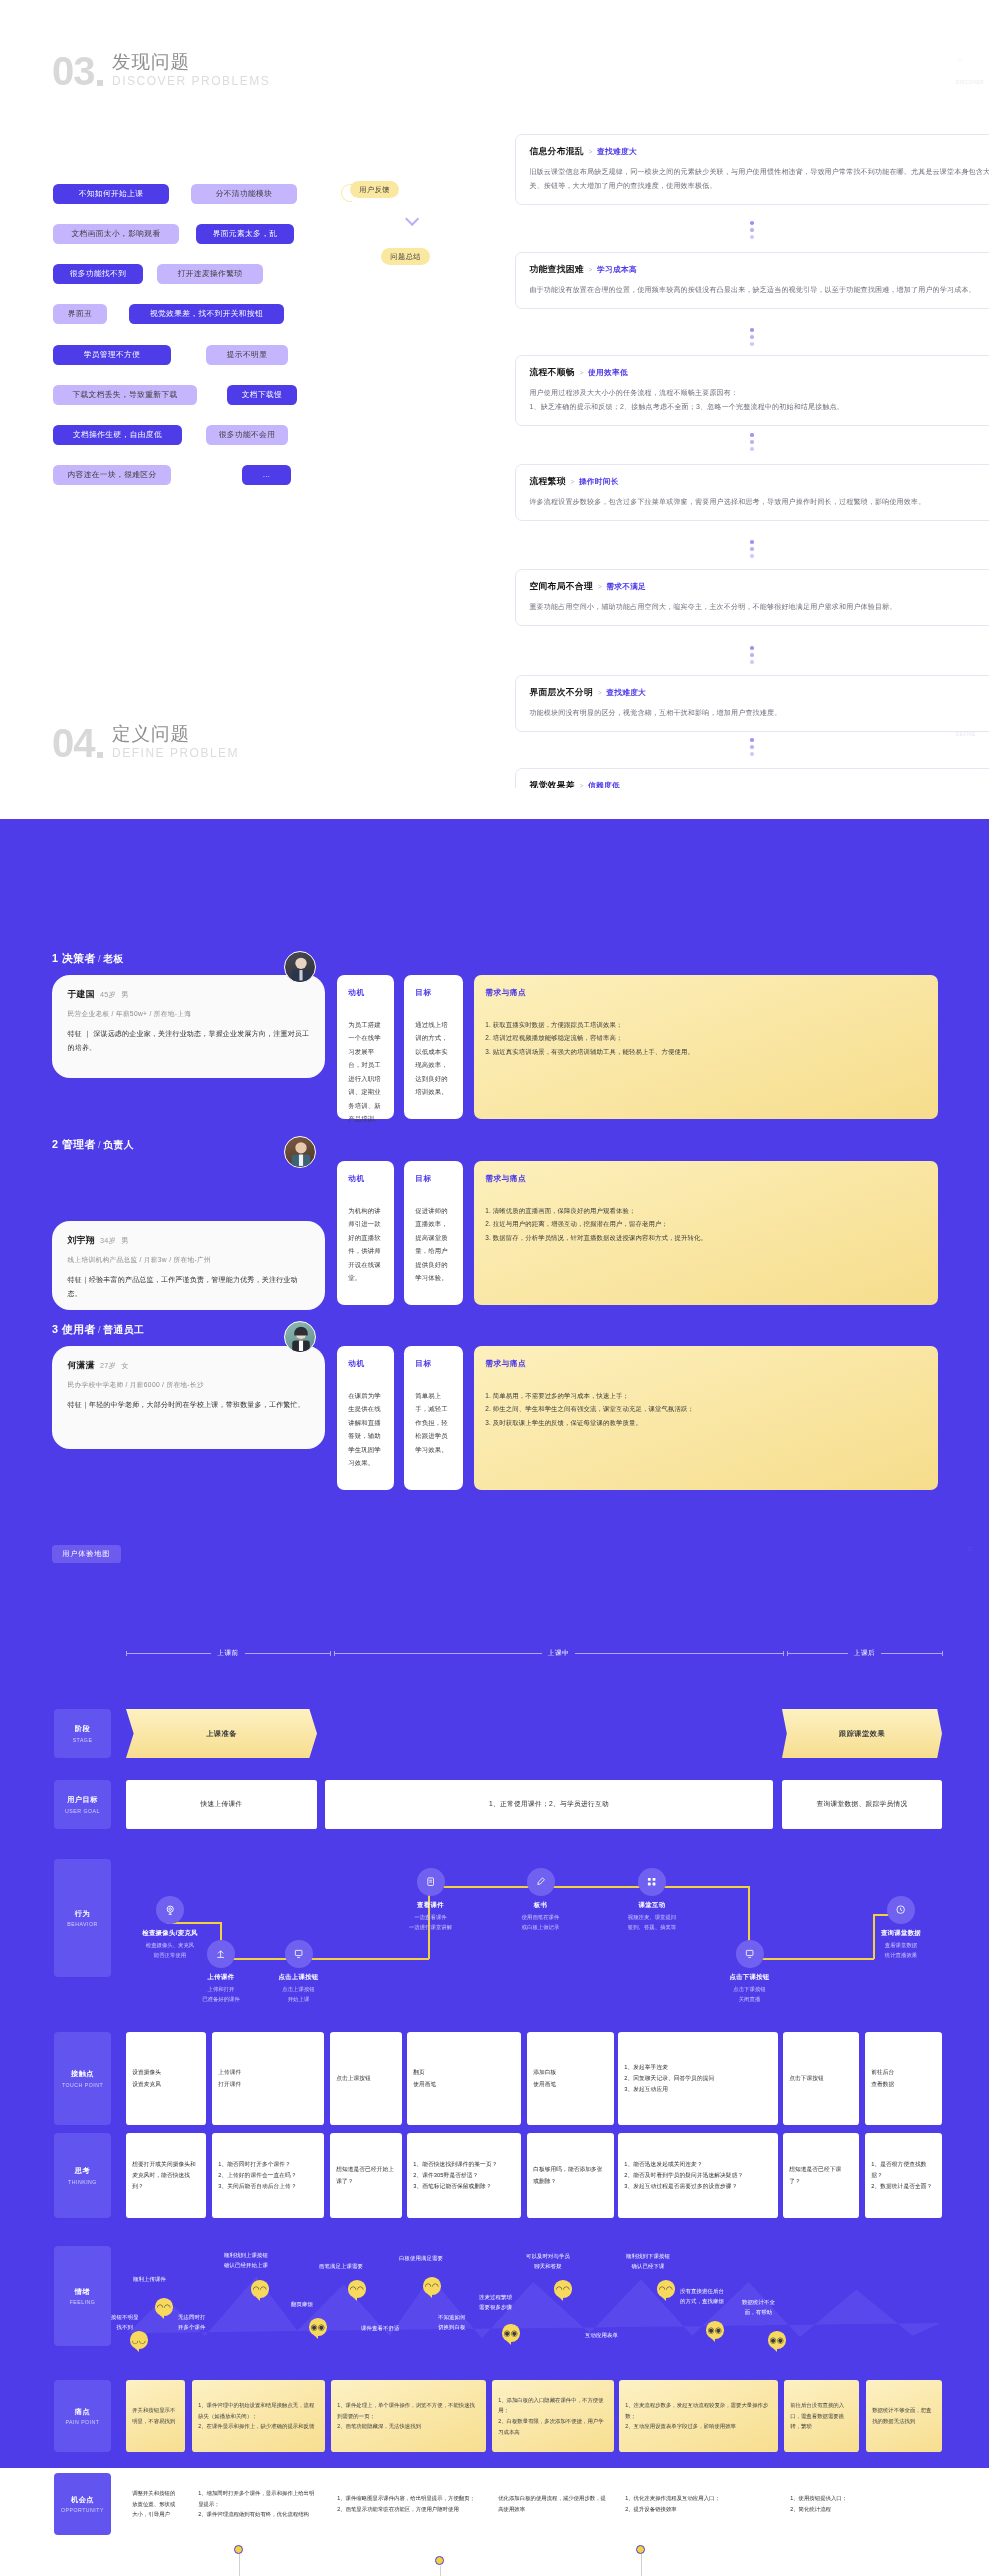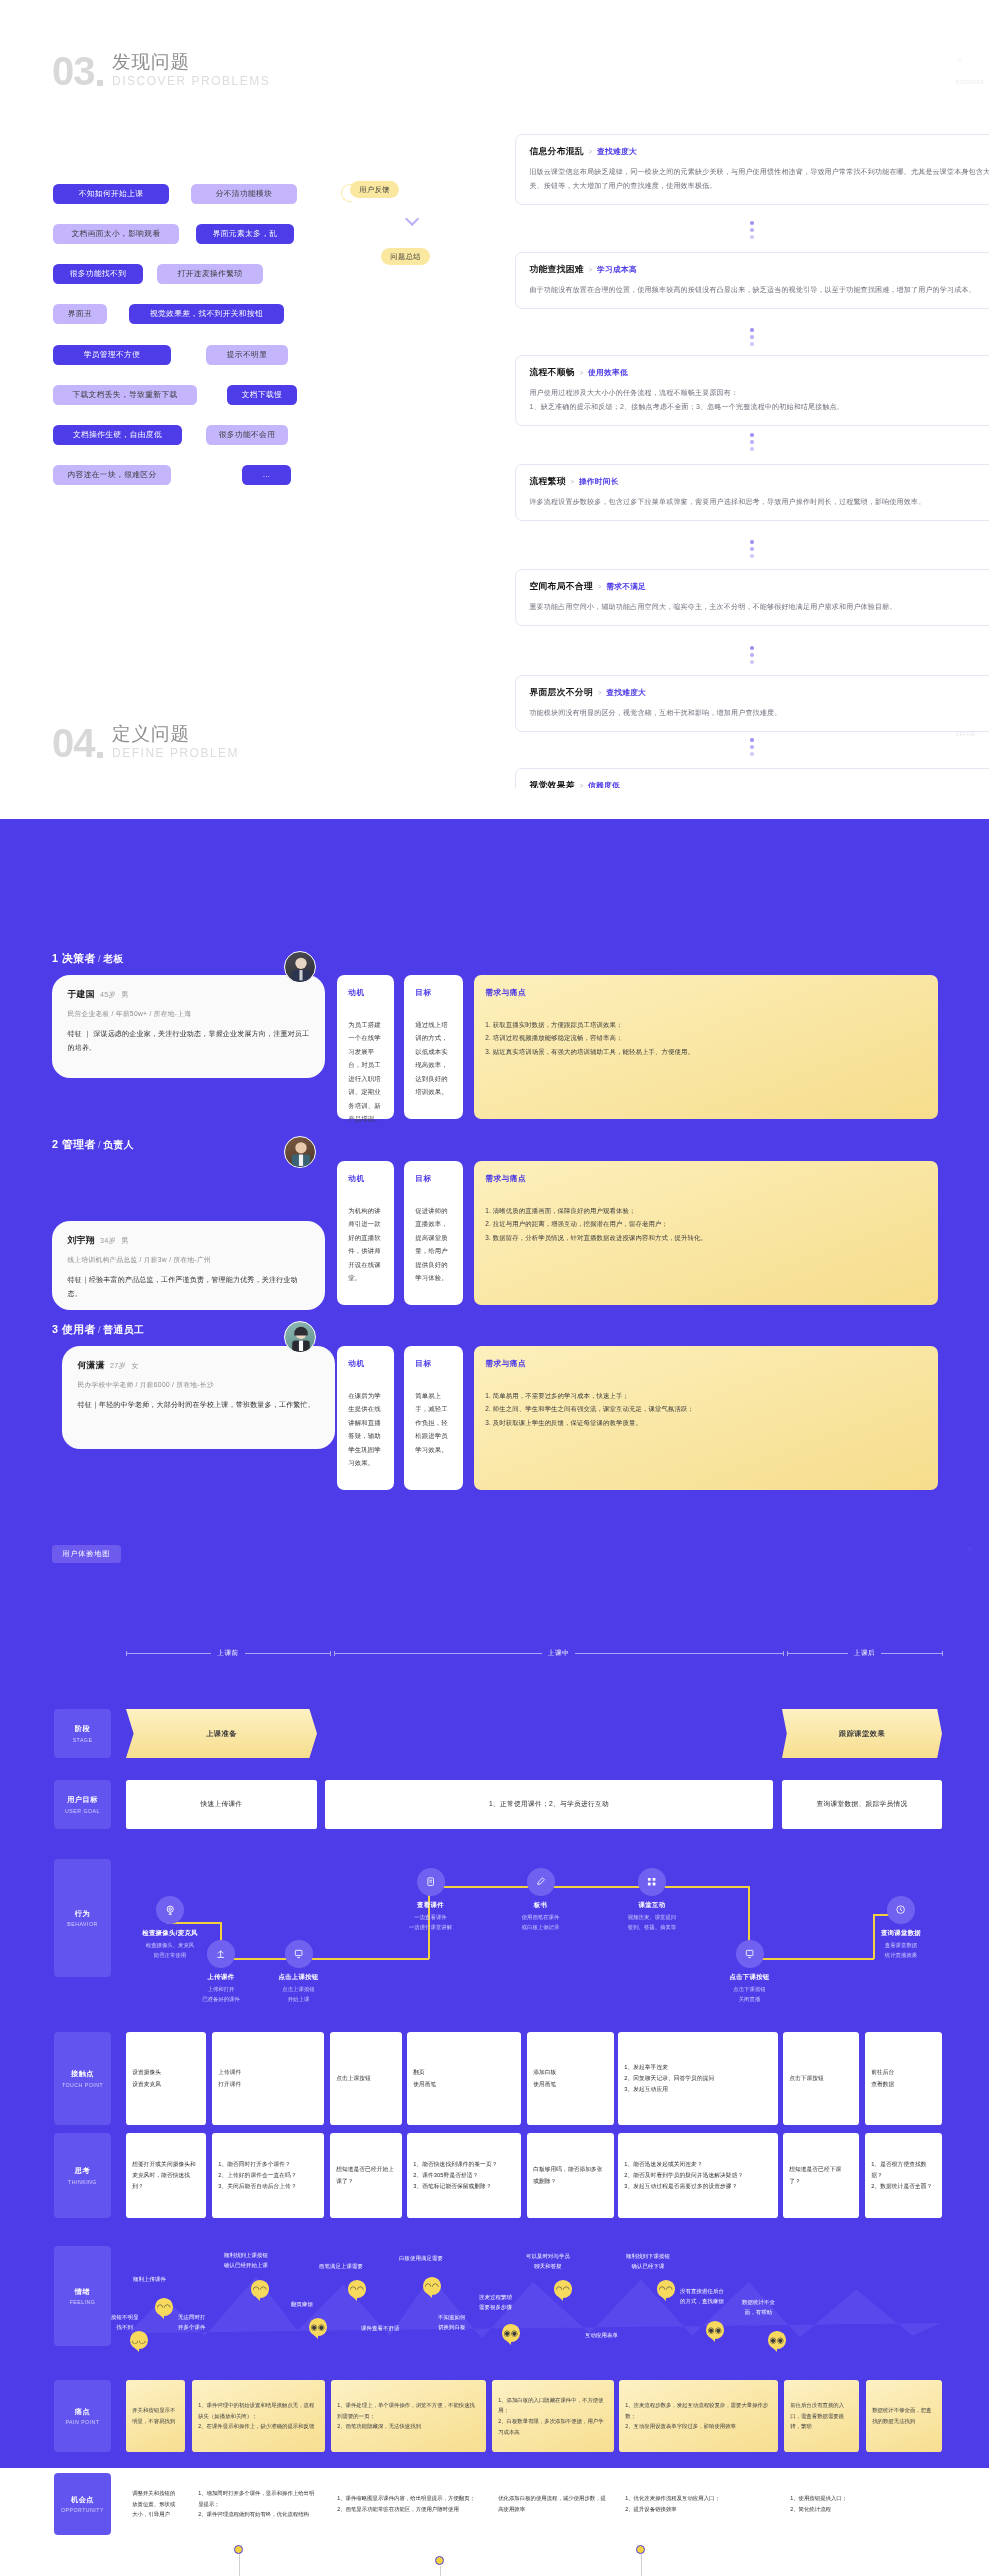--- a/index.html
+++ b/index.html
@@ -410,21 +410,21 @@
     <div class="col-h">需求与痛点</div>
     <div class="col-b" style="white-space:pre-line;">1. 清晰优质的直播画面，保障良好的用户观看体验；
 2. 拉近与用户的距离，增强互动，挖掘潜在用户，留存老用户；
 3. 数据留存，分析学员情况，针对直播数据改进授课内容和方式，提升转化。</div>
   </div>
 
   <div class="persona-title" style="left:52px; top:1323px;">
     <span>3</span>
     <span>使用者</span><span class="slash">/</span><span class="sub">普通员工</span>
   </div>
-  <div class="pcard-white" style="left:52px; top:1346px; width:273px; height:103px;margin-left:10px;">
+  <div class="pcard-white" style="left:52px; top:1346px; width:273px; height:103px;">
     <div><span class="p-name">何潇潇</span><span class="p-age">27岁</span><span class="p-age">女</span></div>
     <div class="p-meta">民办学校中学老师  /  月薪6000  /  所在地-长沙</div>
     <div class="p-feat">特征｜年轻的中学老师，大部分时间在学校上课，带班数量多，工作繁忙。</div>
   </div>
   <div class="avatar" style="left:284px; top:1321px; background:linear-gradient(160deg,#8fb9b4,#5f8d88);">
     <svg width="32" height="32" viewBox="0 0 62 62">
         <circle cx="31" cy="22" r="11" fill="#f0d7c4"></circle>
         <path d="M18 22a13 13 0 0126 0v4H18z" fill="#2e2e36"></path>
         <rect x="14" y="36" width="34" height="29" rx="6" fill="#2a2a33"></rect>
         <rect x="27" y="36" width="8" height="20" fill="#fff"></rect>

